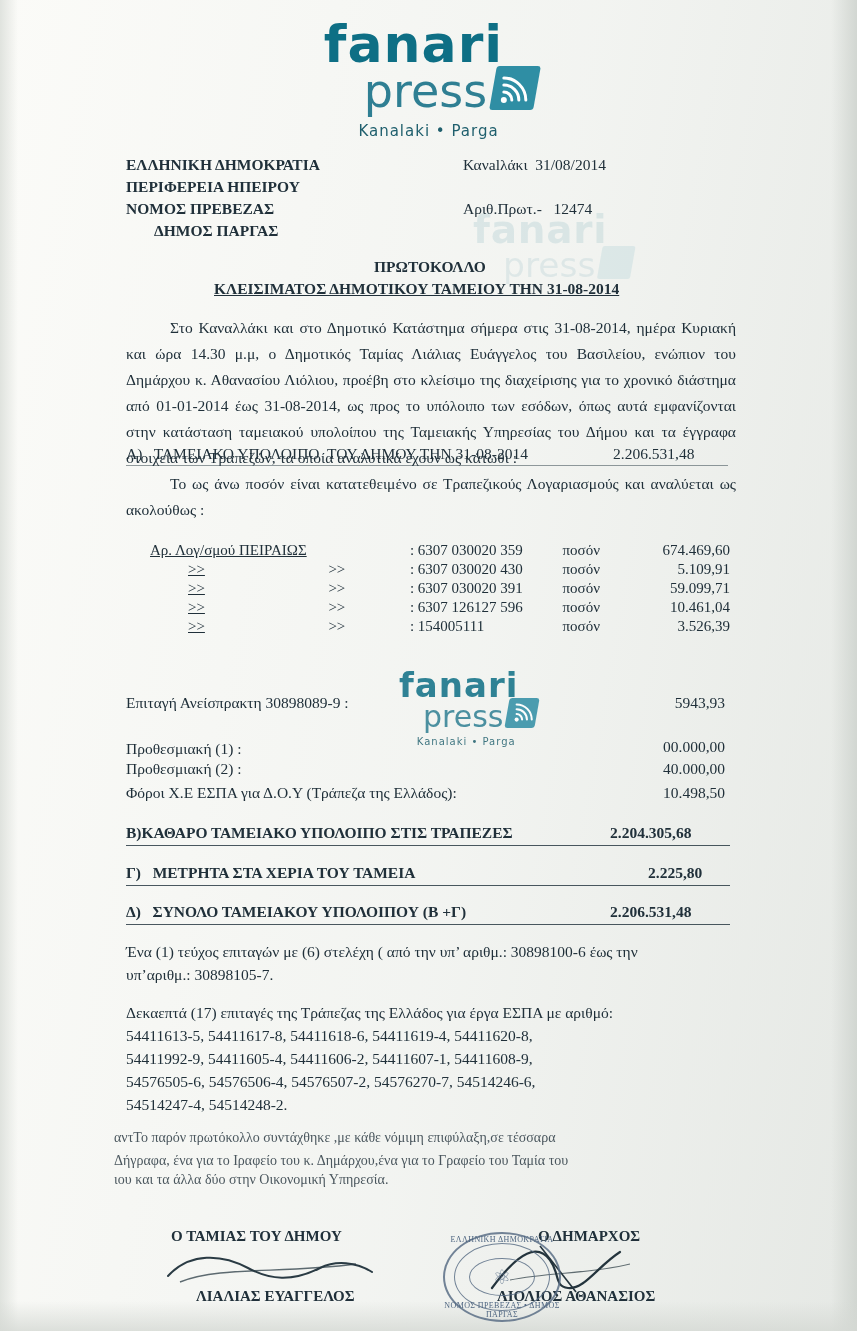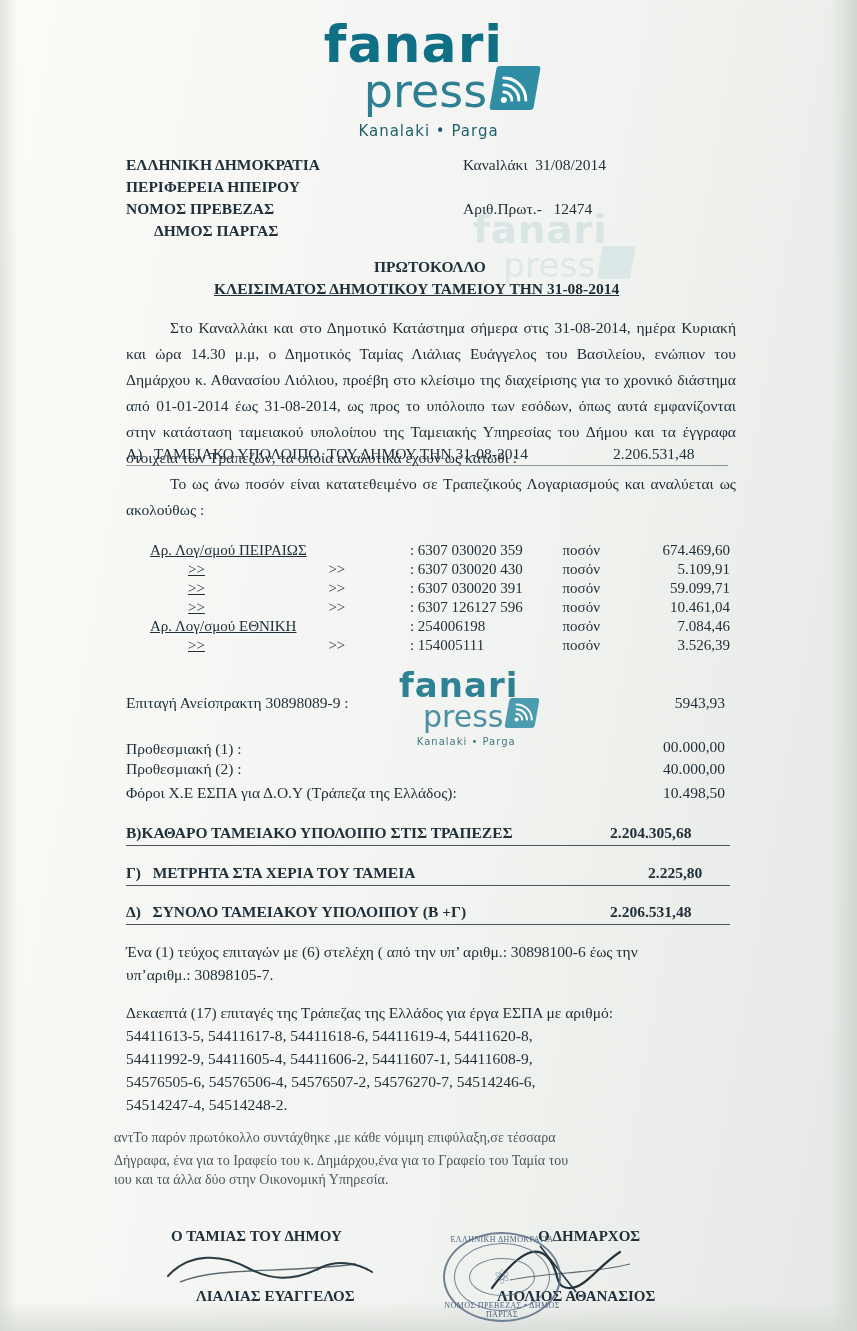--- a/index.html
+++ b/index.html
@@ -332,27 +332,20 @@
         <td class="c-amt">59.099,71</td>
       </tr>
       <tr>
         <td class="c-label" style="padding-left:38px;">&gt;&gt;</td>
         <td class="c-arrow">&gt;&gt;</td>
         <td class="c-num">: 6307 126127 596</td>
         <td class="c-poson">ποσόν</td>
         <td class="c-amt">10.461,04</td>
       </tr>
       <tr>
-        <td class="c-label">Αρ. Λογ/σμού ΕΘΝΙΚΗ</td>
-        <td class="c-arrow"></td>
-        <td class="c-num">: 254006198</td>
-        <td class="c-poson">ποσόν</td>
-        <td class="c-amt">7.084,46</td>
-      </tr>
-      <tr>
         <td class="c-label" style="padding-left:38px;">&gt;&gt;</td>
         <td class="c-arrow">&gt;&gt;</td>
         <td class="c-num">: 154005111</td>
         <td class="c-poson">ποσόν</td>
         <td class="c-amt">3.526,39</td>
       </tr>
     </tbody>
       </table>
 
     <div class="watermark">

